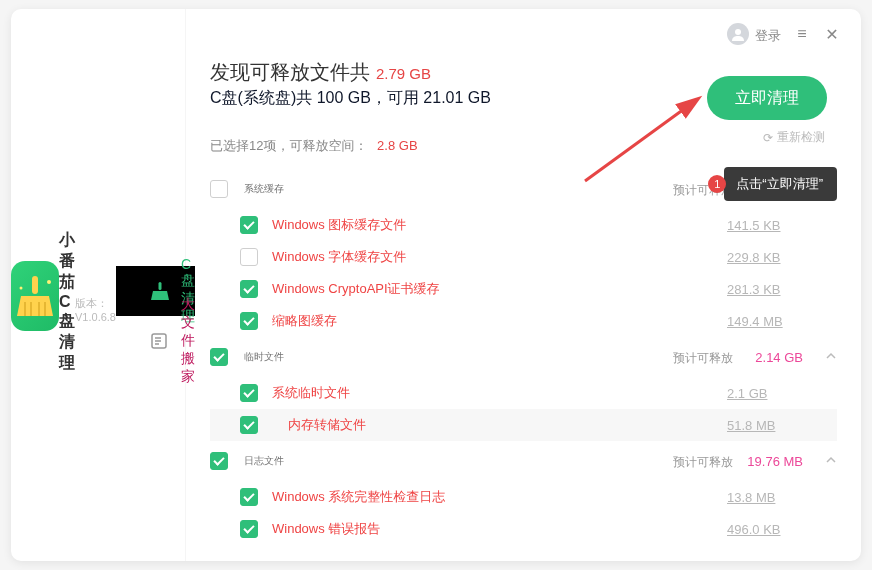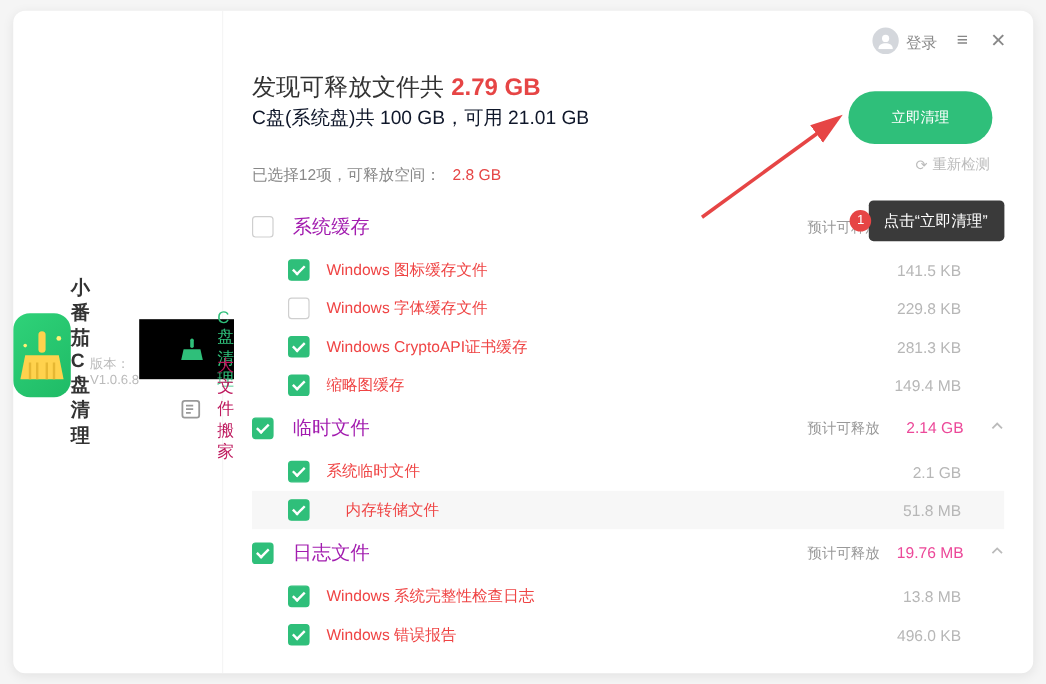--- a/index.html
+++ b/index.html
@@ -14,40 +14,40 @@
 .nav-item { height: 50px; display: flex; align-items: center; gap: 11px; padding-left: 34px; font-size: 14px; color: #be185d; cursor: pointer; }
 .nav-item.active { background: #000000; color: #2fbf7a; }
 .nav-icon { width: 20px; height: 20px; display: inline-flex; align-items: center; justify-content: center; }
 .main { flex: 1; padding: 18px 24px 0 24px; position: relative; display: flex; flex-direction: column; }
 .titlebar { position: absolute; top: 14px; right: 20px; display: flex; align-items: center; gap: 12px; }
 .login { display: flex; align-items: flex-end; gap: 6px; color: #888; font-size: 13px; cursor: pointer; }
 .avatar { width: 22px; height: 22px; border-radius: 50%; background: #d4d7dc; display: inline-flex; align-items: center; justify-content: center; }
 .tb-icon { color: #888; cursor: pointer; width: 18px; text-align: center; font-size: 16px; }
 .heading { margin-top: 32px; display: flex; align-items: baseline; gap: 6px; }
 .heading-text { font-size: 20px; color: #333; }
-.heading-size { font-size: 20px; color: #e64545; font-weight: bold; }
+.heading-size { font-size: 15px; color: #e64545; font-weight: normal; }
 .subline { font-size: 16px; color: #0f172a; margin-top: 2px; }
-.clean-btn { position: absolute; top: 67px; right: 34px; width: 120px; height: 44px; border-radius: 22px; background: #2fbf7a; color: #fff; border: none; font-size: 12px; cursor: pointer; }
+.clean-btn { position: absolute; top: 67px; right: 34px; width: 120px; height: 44px; border-radius: 22px; background: #2fbf7a; color: #fff; border: none; font-size: 16px; cursor: pointer; }
 .refresh { position: absolute; top: 120px; right: 36px; font-size: 12px; color: #bbb; display: flex; align-items: center; gap: 4px; cursor: pointer; }
 .selection { margin-top: 28px; font-size: 13px; color: #888; }
 .selection .sel-size { color: #e64545; margin-left: 6px; }
 .list { margin-top: 14px; overflow-y: auto; flex: 1; }
 .cat { display: flex; align-items: center; height: 40px; cursor: pointer; }
 .chk { width: 18px; height: 18px; border: 1.5px solid #cfcfcf; border-radius: 3px; display: inline-flex; align-items: center; justify-content: center; background: #fff; flex-shrink: 0; }
 .chk.checked { background: #2fbf7a; border-color: #2fbf7a; }
 .chk.checked::after { content: ""; width: 4px; height: 8px; border: solid #fff; border-width: 0 2px 2px 0; transform: rotate(45deg); margin-top: -2px; }
-.cat-name { margin-left: 16px; font-size: 16px; color: #a21caf; font-weight: 500; }
+.cat-name { margin-left: 16px; font-size: 10px; color: #737373; font-weight: 500; }
 .cat-right { margin-left: auto; display: flex; align-items: center; gap: 22px; }
 .est-label { font-size: 12px; color: #999; }
 .est-val { font-size: 13px; color: #ec4899; display: inline-block; min-width: 70px; text-align: right; }
 .chevron { width: 12px; color: #bbb; }
 .item { display: flex; align-items: center; height: 32px; padding-left: 30px; }
 .item.hl { background: #f7f7f7; gap: 16px; }
 .item-name { margin-left: 14px; font-size: 13px; color: #ef4444; }
-.item-size { margin-left: auto; font-size: 13px; color: #b7b7b7; padding-right: 36px; min-width: 110px; text-align: right; }
+.item-size { margin-left: auto; font-size: 13px; color: #b7b7b7; padding-right: 36px; min-width: 110px; text-align: left; text-decoration: underline; }
 .arrow { position: absolute; pointer-events: none; z-index: 5; }
 .tooltip { position: absolute; top: 158px; right: 24px; background: #3a3a3a; color: #fff; font-size: 13px; padding: 8px 14px; border-radius: 4px; display: flex; align-items: center; gap: 10px; z-index: 6; }
 .tip-badge { width: 18px; height: 18px; border-radius: 50%; background: #e64545; color: #fff; font-size: 11px; display: inline-flex; align-items: center; justify-content: center; margin-left: -30px; }
 </style>
 </head>
 <body>
 
 <div class="window">
 
   <div class="sidebar">

